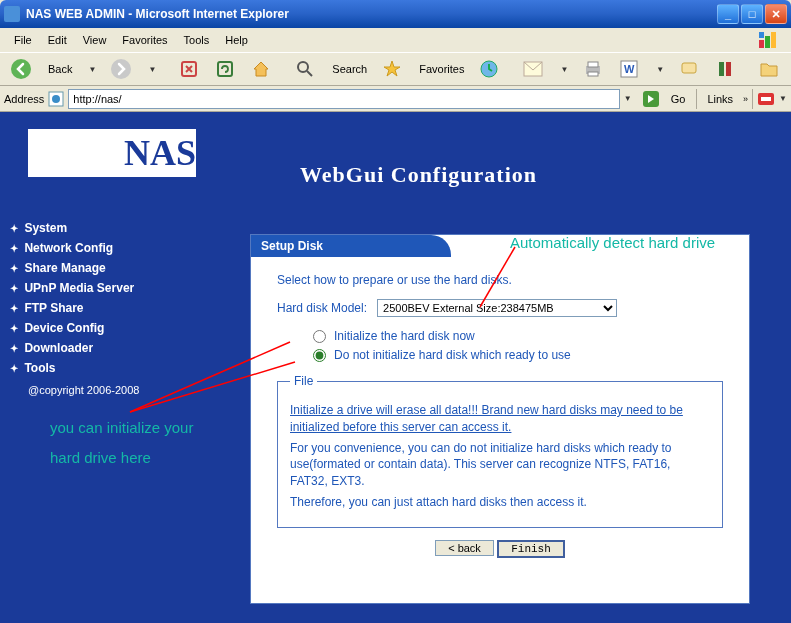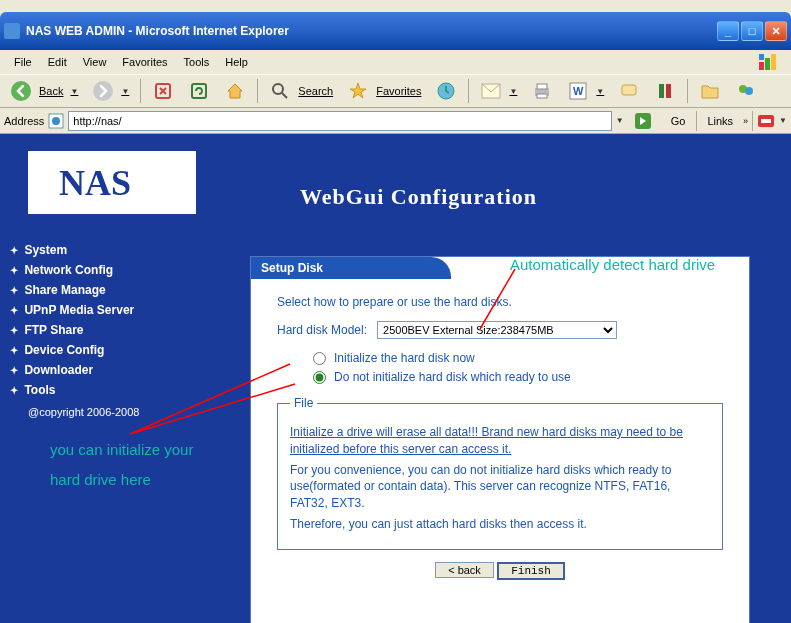--- a/index.html
+++ b/index.html
@@ -1,48 +1,48 @@
 <!DOCTYPE html>
 <html><head>
 <meta charset="utf-8">
 <style>
 * { box-sizing: border-box; margin: 0; padding: 0; font-family: Tahoma, Arial, sans-serif; }
 body { background: #ece9d8; font-size: 11px; width: 791px; height: 623px; overflow: hidden; position: relative; }
 
 
-.titlebar { background: linear-gradient(to bottom, #3b77dd 0%, #2862c7 50%, #0a45a5 100%); height: 38px; display: flex; align-items: center; padding: 0 4px; color: white; font-weight: bold; font-size: 12px; border-radius: 6px 6px 0 0; margin-top: 12px; }
+.titlebar { background: linear-gradient(to bottom, #3b77dd 0%, #2862c7 50%, #0a45a5 100%); height: 28px; display: flex; align-items: center; padding: 0 4px; color: white; font-weight: bold; font-size: 12px; border-radius: 6px 6px 0 0; }
 .titlebar-icon { width: 16px; height: 16px; background: #4a90d9; border-radius: 2px; margin-right: 6px; }
 .titlebar-text { flex: 1; }
 .win-btns { display: flex; gap: 2px; }
 .win-btn { width: 22px; height: 20px; border-radius: 3px; display: flex; align-items: center; justify-content: center; font-family: Arial; font-size: 11px; font-weight: bold; border: 1px solid rgba(255,255,255,0.3); }
 .win-min, .win-max { background: linear-gradient(#5eb3ff,#1f6fd8); color: white; }
 .win-close { background: linear-gradient(#f58a6c,#d84516); color: white; }
 
 
 .menubar { background: #ece9d8; height: 24px; display: flex; align-items: center; padding: 0 6px; font-size: 11px; }
 .menu-item { padding: 2px 8px; cursor: default; }
 .menubar .throbber { margin-left: auto; width: 32px; height: 20px; display: flex; align-items: center; justify-content: center; }
 
 
 .toolbar { background: #ece9d8; height: 34px; display: flex; align-items: center; padding: 2px 4px; border-top: 1px solid #fff; border-bottom: 1px solid #aca899; gap: 2px; }
-.tbtn { display: flex; align-items: center; gap:7px; padding: 3px 5px; cursor: default; border: 1px solid transparent; border-radius: 3px; text-decoration: underline; }
+.tbtn { display: flex; align-items: center; gap:16px; padding: 3px 5px; cursor: default; border: 1px solid transparent; border-radius: 3px; }
 .ticon { width: 22px; height: 22px; display:flex; align-items:center; justify-content:center; font-size:14px; }
 .sep { width:1px; height:24px; background:#aca899; margin: 0 3px; }
 .dd { font-size:8px; color:#333; }
 
 
 .addrbar { background: #ece9d8; height: 26px; display: flex; align-items: center; padding: 2px 4px; gap:4px; border-bottom: 1px solid #aca899; font-size: 11px; }
 .addrbar input { flex:1; height:20px; border:1px solid #7f9db9; padding: 0 4px; font-size:11px; }
-.go-btn { display:flex; align-items:center; gap:20px; padding:2px 6px; border: 1px solid transparent; }
+.go-btn { display:flex; align-items:center; gap:12px; padding:2px 6px; border: 1px solid transparent; }
 .links-sep { width:1px; height:20px; background:#aca899; }
 
 
 .content { position: relative; height: 511px; background: #1a3a99; }
 
-.nas-logo-box { position:absolute; left:28px; top:17px; width:168px; height:63px; background:#fff; display:flex; align-items:center; justify-content:flex-start;padding-left:31px; }
+.nas-logo-box { position:absolute; left:28px; top:17px; width:168px; height:48px; background:#fff; display:flex; align-items:center; justify-content:flex-end;padding-left:31px; }
 .nas-logo { color:#1a3a99; font-size:36px; font-weight:bold; font-family: 'Times New Roman', serif; }
 
 .webgui-title { position:absolute; left:300px; top:50px; color:#fff; font-size:22px; font-weight:bold; font-family:'Times New Roman', serif; letter-spacing:1px; }
 
 .sidebar { position:absolute; left:10px; top:106px; width:180px; color:#fff; font-size:12px; font-weight:bold; }
 .side-item { display:flex; align-items:center; gap:6px; padding:3px 0; cursor:pointer; }
 .plus-icon { font-size:10px; }
 .copyright { font-weight:normal; font-size:11px; margin-left:18px; margin-top:6px; }
 
 .panel { position:absolute; left:250px; top:122px; width:500px; height:370px; background:#fff; border:1px solid #5478c0; }

